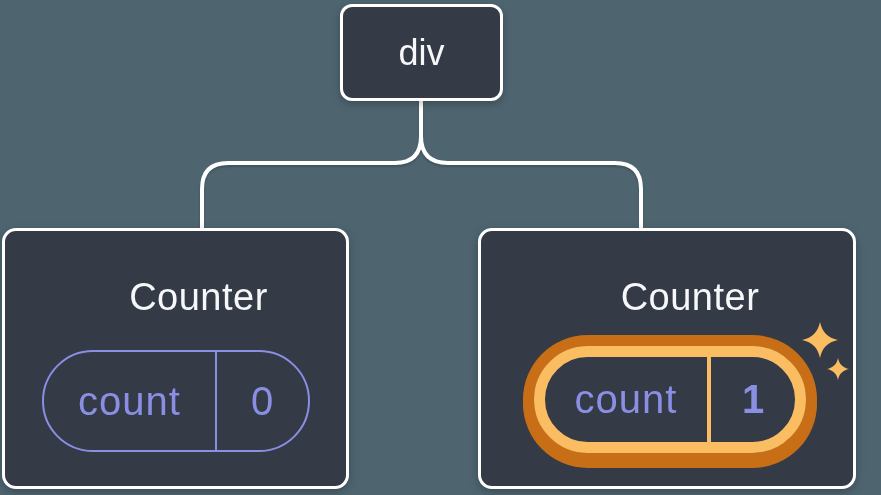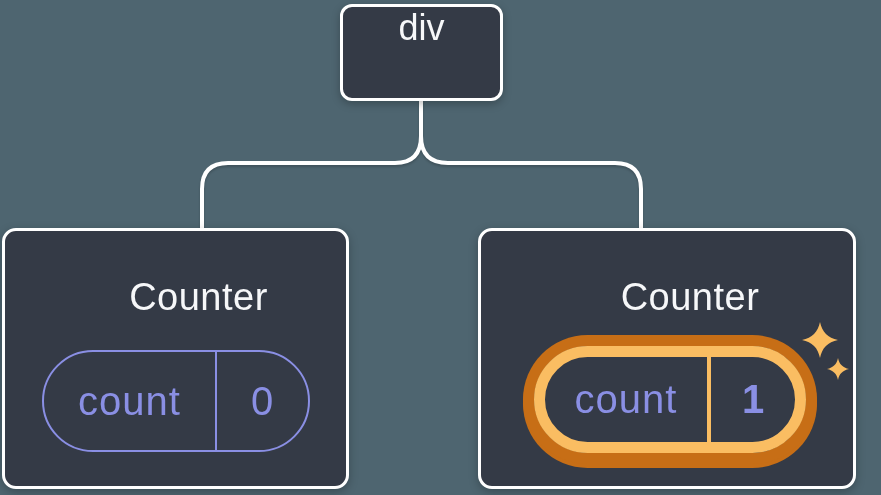--- a/index.html
+++ b/index.html
@@ -37,21 +37,21 @@
   }
   .node-root {
     position: absolute;
     left: 340px; top: 4px;
     width: 163px; height: 97px;
     background: var(--card-bg);
     border: 3px solid var(--card-border);
     border-radius: 12px;
     box-shadow: 0 3px 8px rgba(0,0,0,0.25);
     display: flex;
-    align-items: flex-start;
+    align-items: center;
     justify-content: center;
     color: var(--text-primary);
     font-size: 36px;
   }
   .card {
     position: absolute;
     top: 228px;
     height: 261px;
     background: var(--card-bg);
     border: 3px solid var(--card-border);

